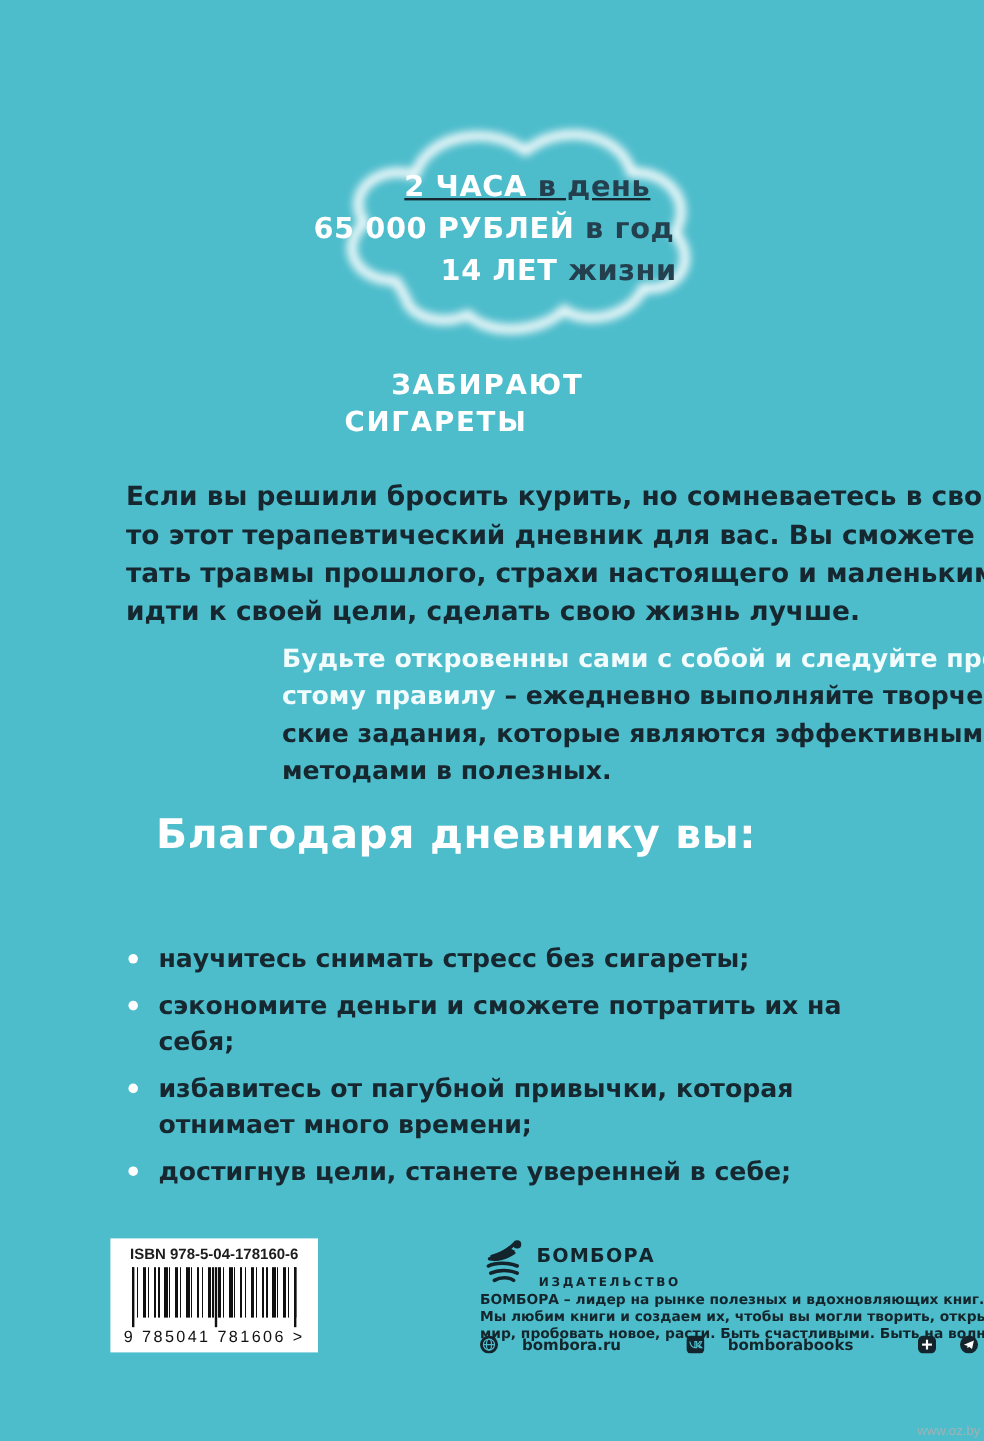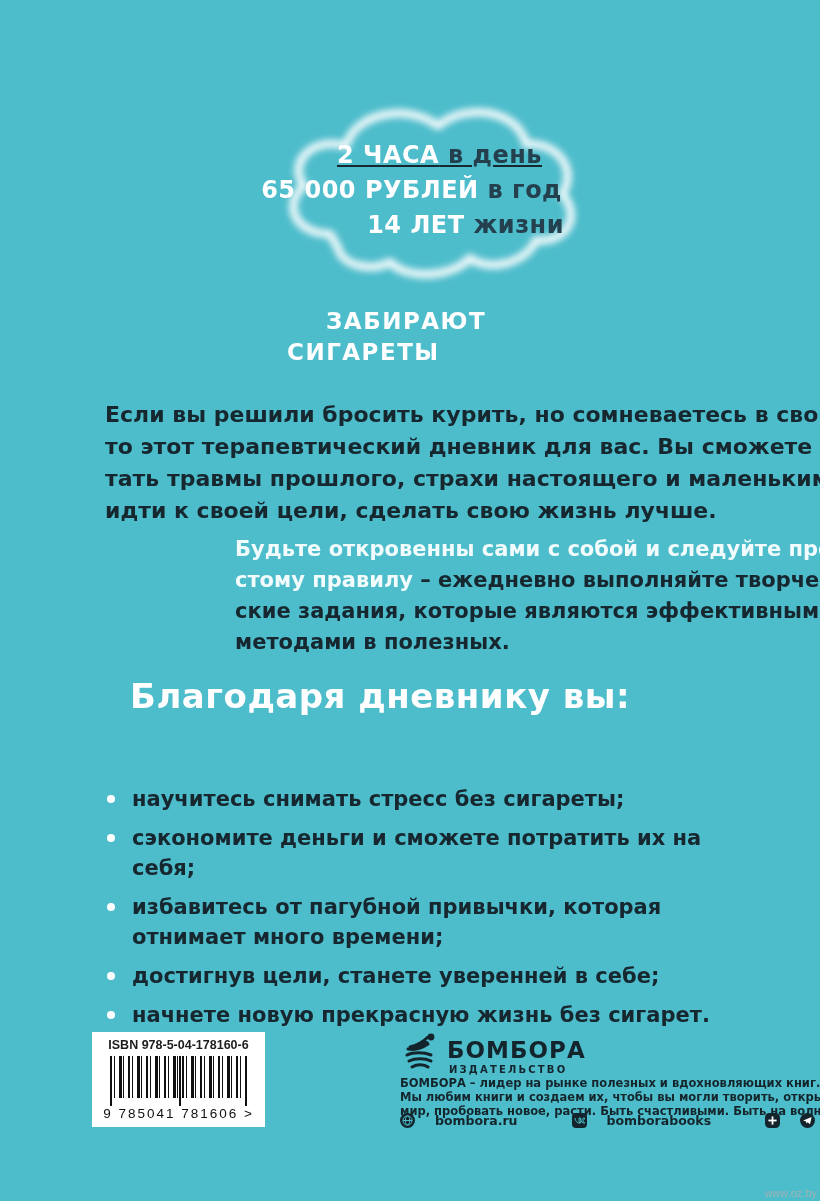--- a/index.html
+++ b/index.html
@@ -45,21 +45,21 @@
   .isbn { text-align:center; font-size:12.5px; color:#1c1c1c; margin-top:6px; font-family:"Liberation Sans",sans-serif; }
   .barcode-wrap { position:relative; margin:4px 14px 0 14px; height:50px; }
   .bars { position:absolute; left:4px; right:4px; top:0; height:42px;
     background:repeating-linear-gradient(90deg,#101010 0 2px,#fff 2px 4px,#101010 4px 5px,#fff 5px 9px,#101010 9px 12px,#fff 12px 13px,#101010 13px 14px,#fff 14px 18px); }
   .guard-l,.guard-m,.guard-r { position:absolute; top:0; height:50px; width:2px; background:#101010; }
   .guard-l{left:4px;} .guard-m{left:50%;} .guard-r{right:4px;}
   .digits { position:absolute; left:96px; top:1106px; width:165px; text-align:center; font-size:13.5px; letter-spacing:2px; color:#111; background:transparent; font-family:"Liberation Sans",sans-serif; }
 
   .logo-group { position:absolute; left:400px; top:1029px; }
   .surfer { position:absolute; left:0; top:2px; }
-  .publisher-name { position:absolute; left:47px; top:8px; font-size:23px; font-weight:800; color:#14242c; letter-spacing:1px; }
+  .publisher-name { position:absolute; left:47px; top:8px; font-size:16px; font-weight:800; color:#14242c; letter-spacing:1px; }
   .publisher-subtitle { position:absolute; left:49px; top:35px; font-size:10px; font-weight:bold; color:#14242c; letter-spacing:2.2px; }
 
   .pub-desc { position:absolute; left:400px; top:1077px; font-size:11.5px; font-weight:600; line-height:13.8px; color:#14262c; }
   .pub-desc div { white-space:nowrap; }
 
   .social-row { position:absolute; left:400px; top:1113px; display:flex; align-items:flex-end; gap:20px; font-size:12.5px; font-weight:600; color:#14262c; }
   .social-row .gap { width:14px; }
   .sicon { display:inline-block; vertical-align:middle; }
 
   .watermark { position:absolute; right:3px; bottom:2px; font-size:11px; color:#9fb3b6; font-family:"Liberation Sans",sans-serif; }
@@ -124,24 +124,20 @@
         <span class="txt">сэкономите деньги и сможете потратить их на себя;</span>
       </li>
     <li>
         <span class="dot"></span>
         <span class="txt">избавитесь от пагубной привычки, которая отнимает много времени;</span>
       </li>
     <li>
         <span class="dot"></span>
         <span class="txt">достигнув цели, станете уверенней в себе;</span>
       </li>
-    <li>
-        <span class="dot"></span>
-        <span class="txt">начнете новую прекрасную жизнь без сигарет.</span>
-      </li>
   </ul>
 
   <div class="barcode-panel">
     <div class="isbn">ISBN 978-5-04-178160-6</div>
     <div class="barcode-wrap">
       <div class="bars"></div>
       <div class="guard-l"></div>
       <div class="guard-m"></div>
       <div class="guard-r"></div>
     </div>

